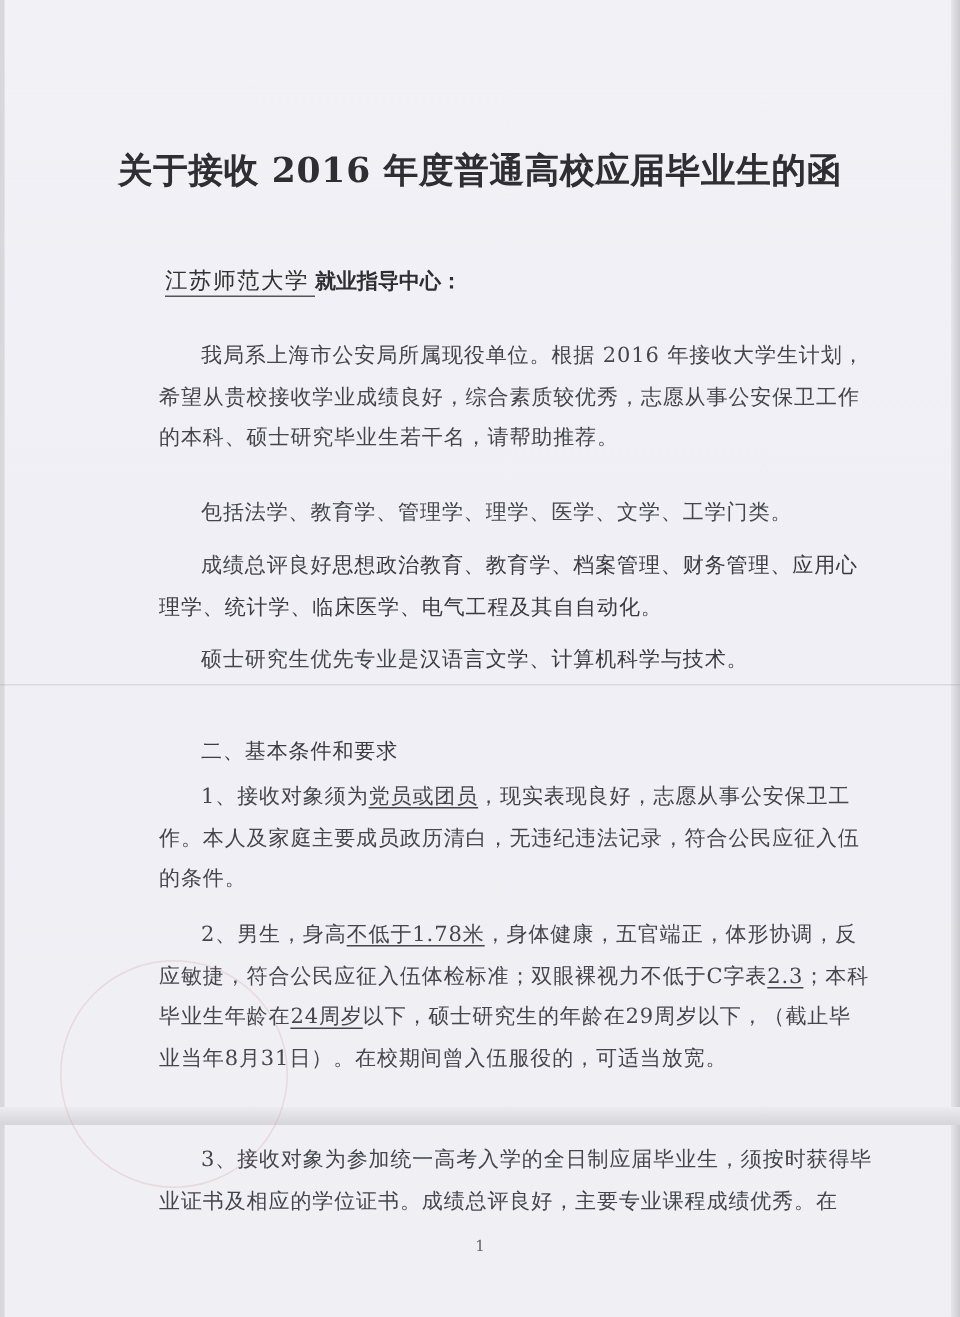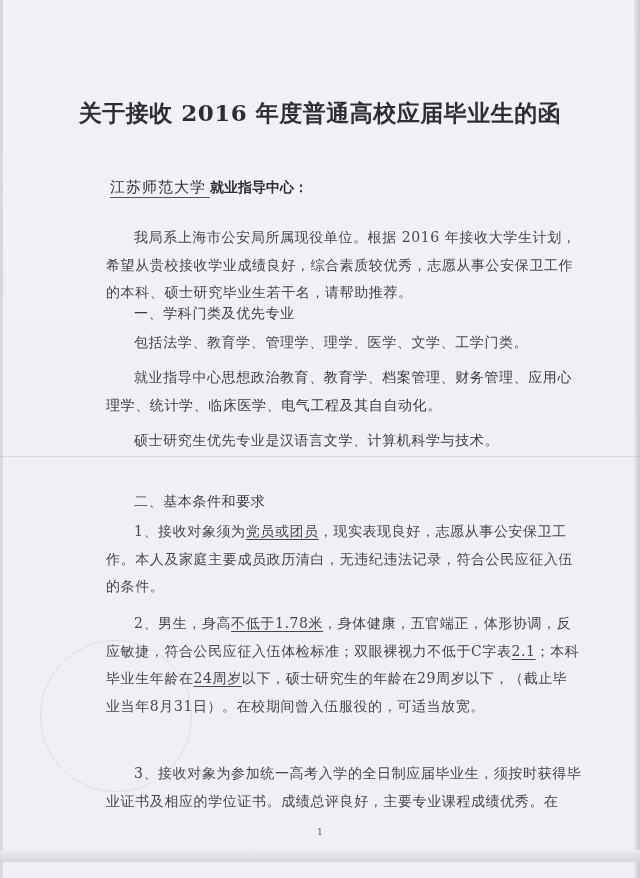--- a/index.html
+++ b/index.html
@@ -4,21 +4,21 @@
   <style>
     html, body { margin: 0; padding: 0; }
     body {
       width: 640px; height: 878px; overflow: hidden;
       background: #efeff4;
       font-family: "DejaVu Serif", "Liberation Serif", serif;
       color: #3a3a40;
       position: relative;
     }
     .page {
-      position: absolute; left: 0; top: 0; width: 640px; height: 862px;
+      position: absolute; left: 0; top: 0; width: 640px; height: 750px;
       background: linear-gradient(180deg, #f2f1f6 0%, #efeff5 50%, #f0eff4 100%);
     }
     .edge-left { position:absolute; left:0; top:0; width:3px; height:878px; background:#d8d8dc; }
     .edge-right { position:absolute; right:0; top:0; width:6px; height:878px; background:linear-gradient(90deg,#e6e6ea,#c9c9cf); }
     .edge-bottom { position:absolute; left:0; bottom:0; width:640px; height:12px; background:linear-gradient(180deg,#ececf0,#d6d6da); }
     .title {
       position: absolute; left: 0; top: 98px; width: 640px; text-align: center;
       font-size: 23px; font-weight: bold; color: #2f2f33; letter-spacing: 0.5px;
     }
     .addressee {
@@ -61,39 +61,38 @@
   <div class="stamp"></div>
 
   <div class="title">关于接收 2016 年度普通高校应届毕业生的函</div>
 
   <div class="addressee">
     <span class="handwriting">江苏师范大学</span><span>就业指导中心：</span>
   </div>
 
   <div class="para indent" style="top:224px;">我局系上海市公安局所属现役单位。根据 2016 年接收大学生计划，希望从贵校接收学业成绩良好，综合素质较优秀，志愿从事公安保卫工作的本科、硕士研究毕业生若干名，请帮助推荐。</div>
 
-  <div class="para indent heading" style="top:300px;">一、学科门类及优先专业</div>
 
   <div class="para indent" style="top:329px;">包括法学、教育学、管理学、理学、医学、文学、工学门类。</div>
 
   <div class="para indent" style="top:364px;">
-    <span>就业指导中心</span><span class="sans">思想政治教育、教育学、档案管理、财务管理、应用心理学、统计学、临床医学、电气工程及其自自动化</span><span>。</span>
+    <span>成绩总评良好</span><span class="sans">思想政治教育、教育学、档案管理、财务管理、应用心理学、统计学、临床医学、电气工程及其自自动化</span><span>。</span>
   </div>
 
   <div class="para indent" style="top:427px;">
     <span>硕士研究生优先专业是</span><span class="sans">汉语言文学、计算机科学与技术</span><span>。</span>
   </div>
 
 
   <div class="para indent heading" style="top:488px;">二、基本条件和要求</div>
 
   <div class="para indent" style="top:518px;">
     <span>1、接收对象须为</span><u>党员或团员</u><span>，现实表现良好，志愿从事公安保卫工作。本人及家庭主要成员政历清白，无违纪违法记录，符合公民应征入伍的条件。</span>
   </div>
 
   <div class="para indent" style="top:610px;">
-    <span>2、男生，身高</span><u>不低于1.78米</u><span>，身体健康，五官端正，体形协调，反应敏捷，符合公民应征入伍体检标准；双眼裸视力不低于C字表</span><u>2.1</u><span>；本科毕业生年龄在</span><u>24周岁</u><span>以下，硕士研究生的年龄在29周岁以下，（截止毕业当年8月31日）。在校期间曾入伍服役的，可适当放宽。</span>
+    <span>2、男生，身高</span><u>不低于1.78米</u><span>，身体健康，五官端正，体形协调，反应敏捷，符合公民应征入伍体检标准；双眼裸视力不低于C字表</span><u>2.3</u><span>；本科毕业生年龄在</span><u>24周岁</u><span>以下，硕士研究生的年龄在29周岁以下，（截止毕业当年8月31日）。在校期间曾入伍服役的，可适当放宽。</span>
   </div>
 
   <div class="para indent" style="top:733px;margin-top:27px;">3、接收对象为参加统一高考入学的全日制应届毕业生，须按时获得毕业证书及相应的学位证书。成绩总评良好，主要专业课程成绩优秀。在</div>
 
   <div class="pagenum">1</div>
 </div>
 
 </body></html>

